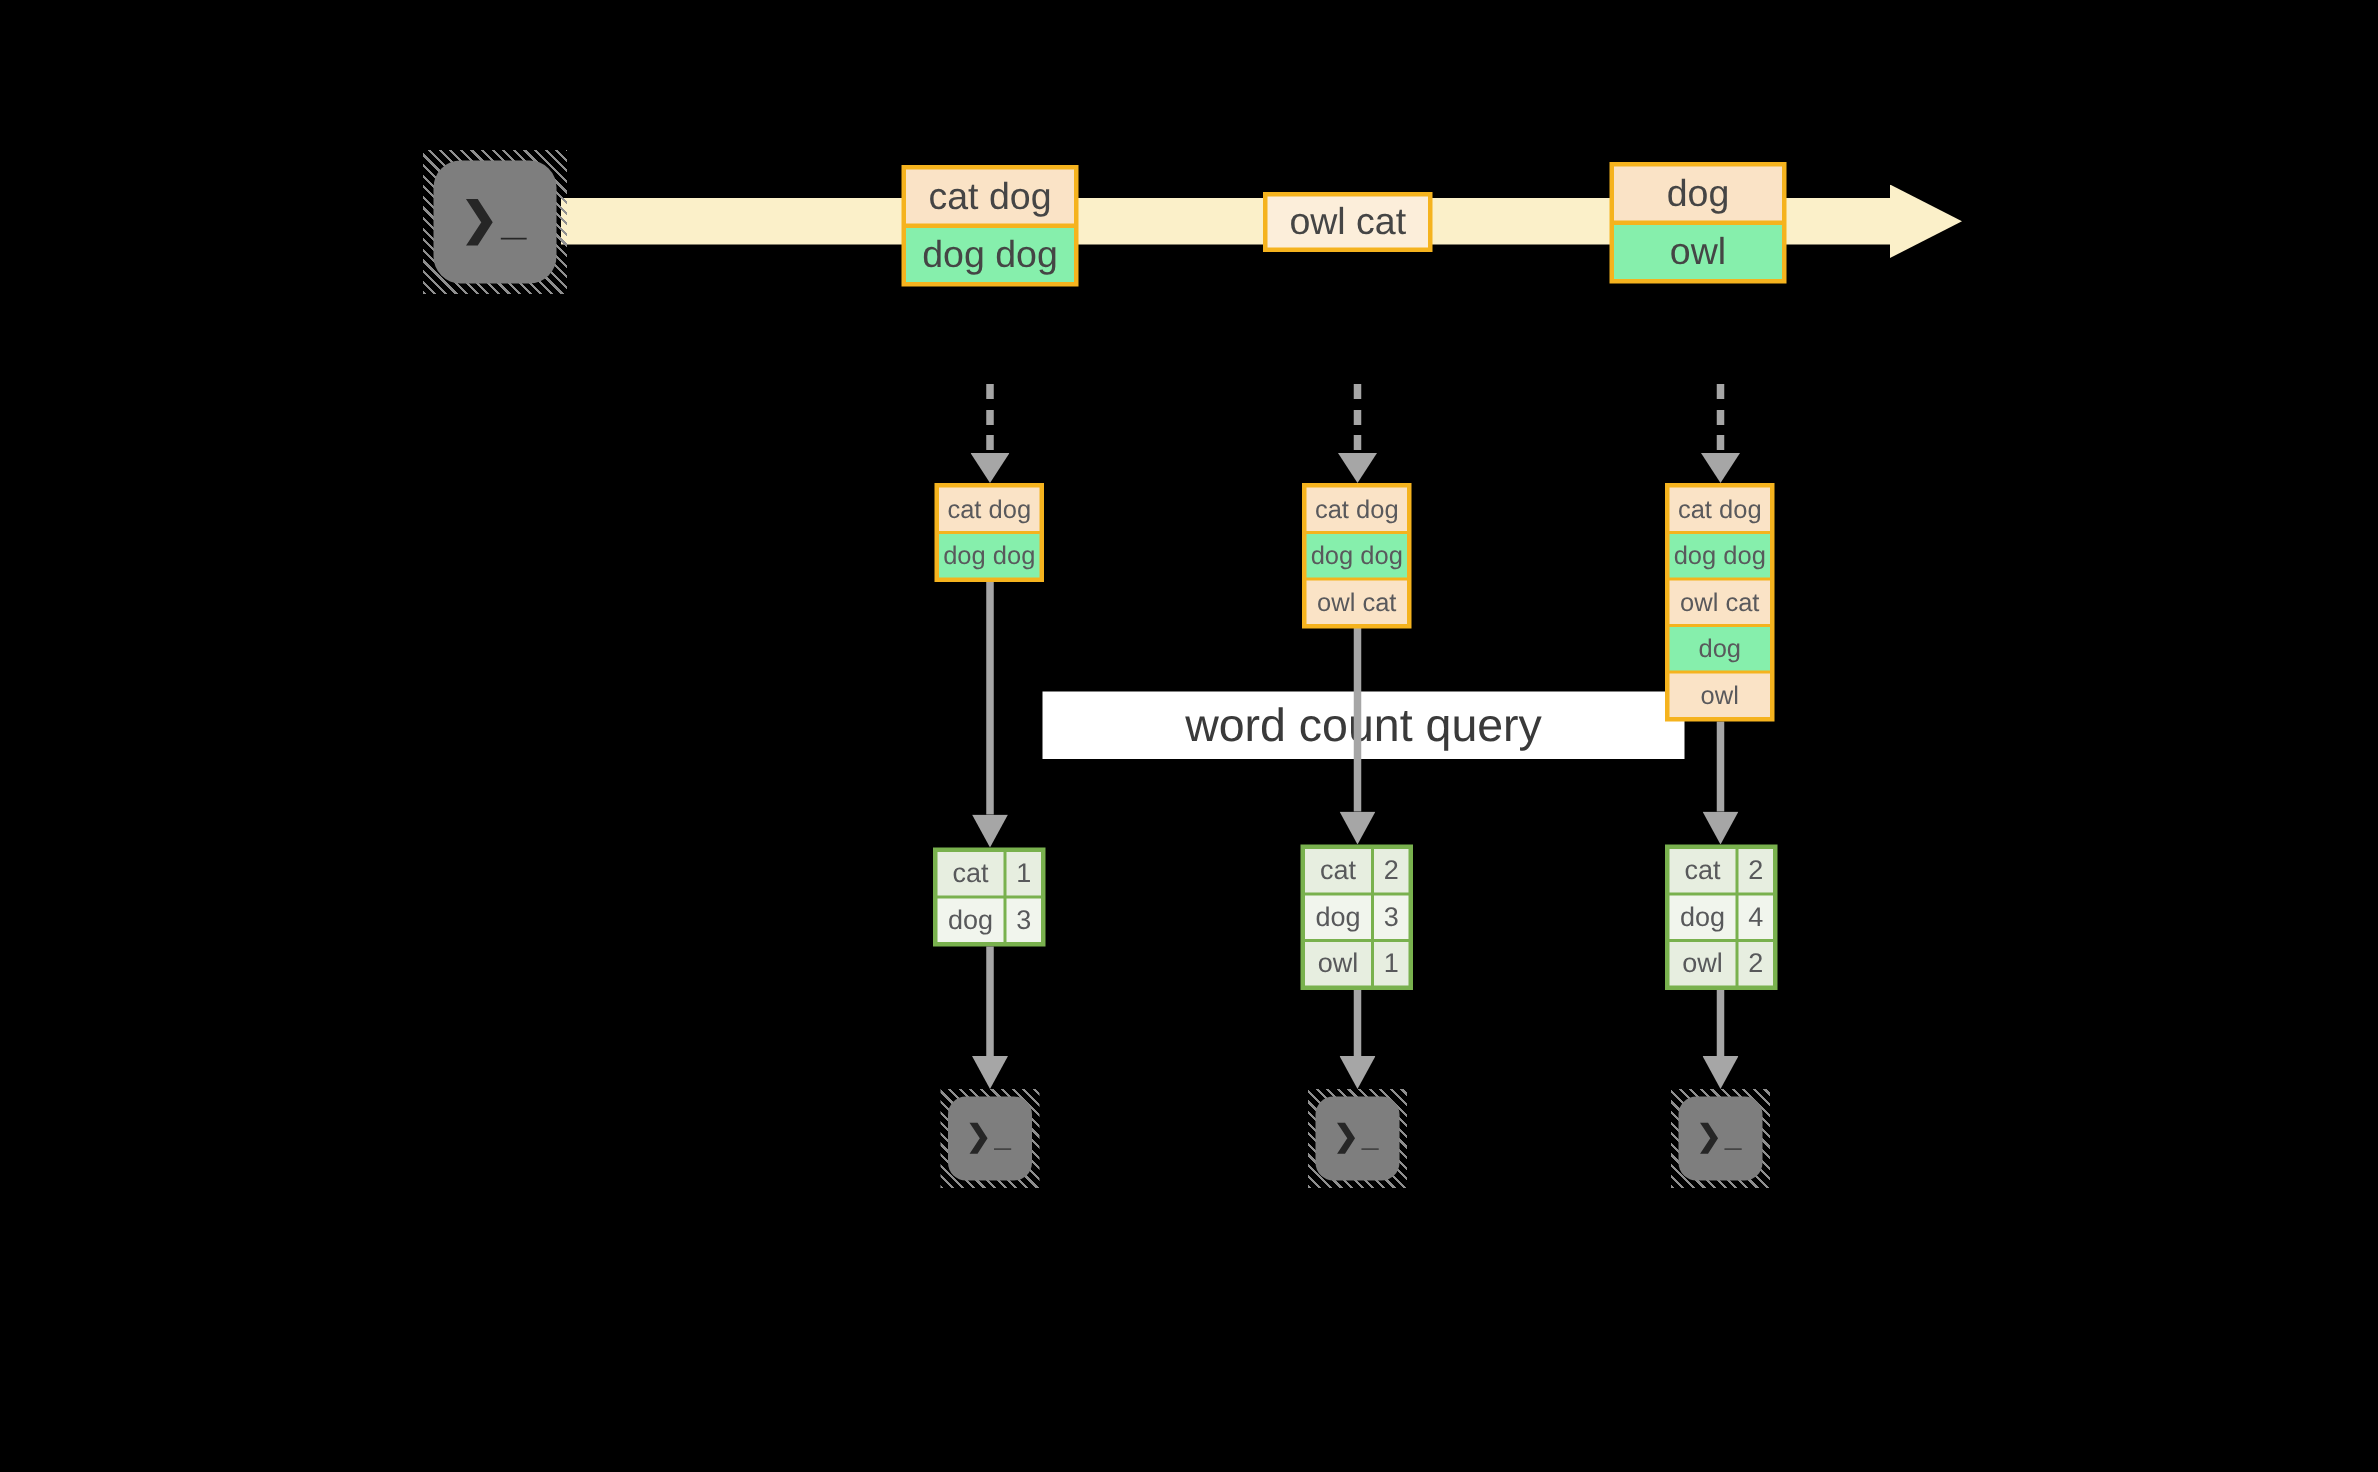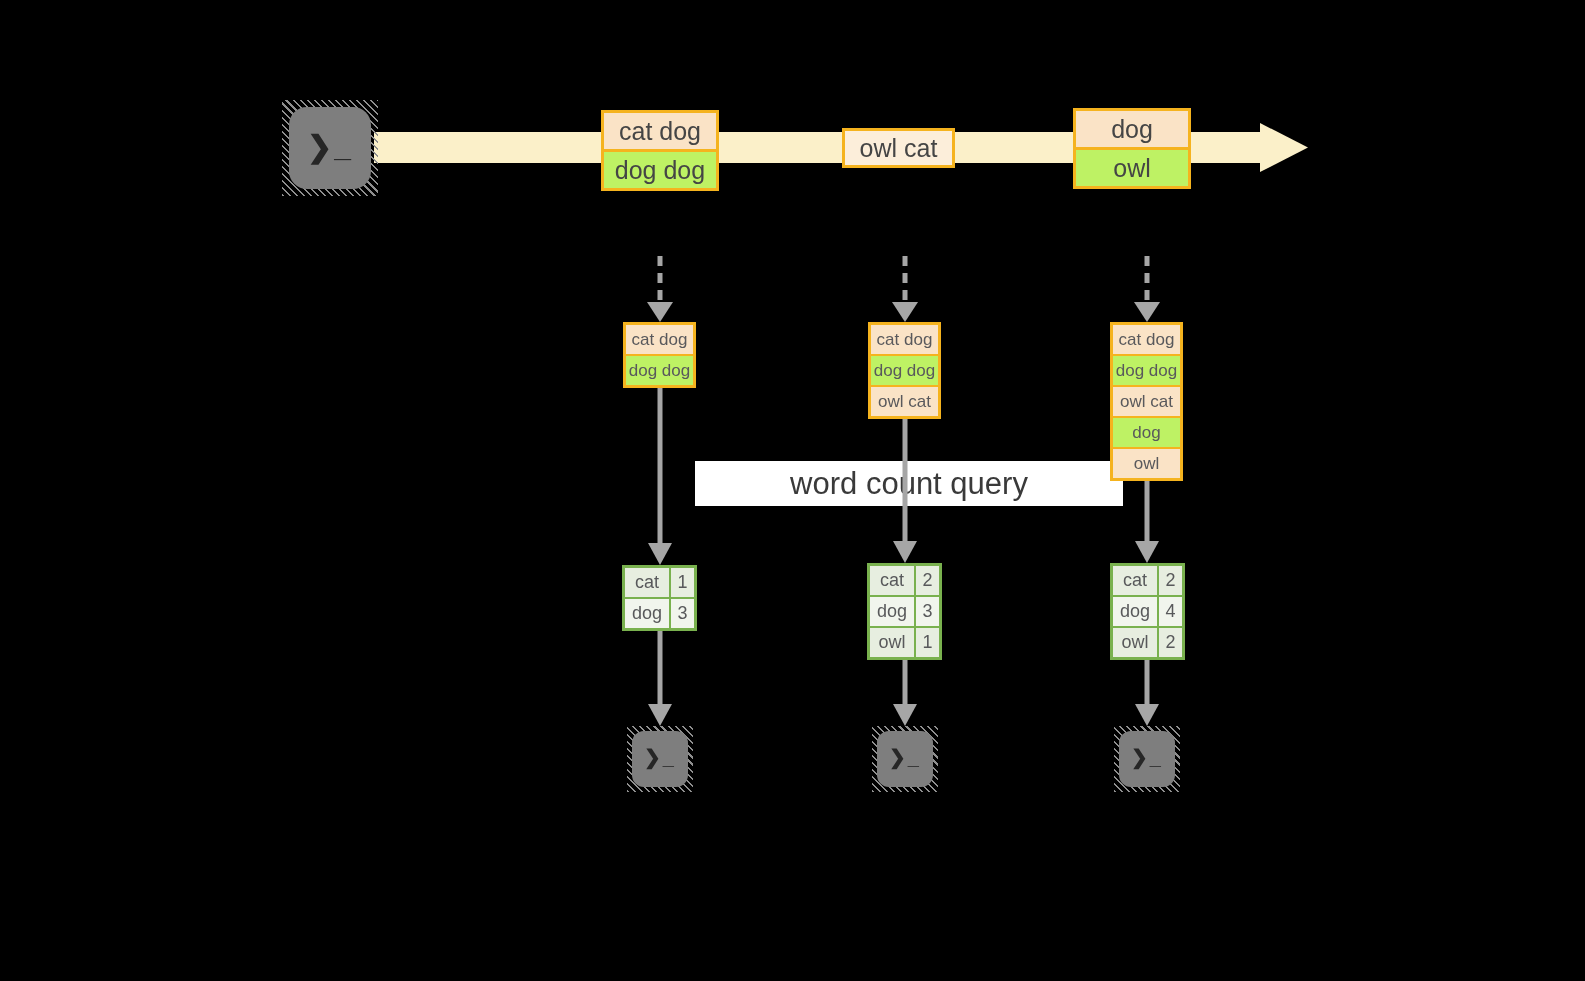--- a/index.html
+++ b/index.html
@@ -24,21 +24,21 @@
 
   
   .ostack{position:absolute;display:grid;background:#F5B31E;}
   .ostack .orow{display:flex;align-items:center;justify-content:center;color:#454545;}
   .stream-stack{gap:3px;padding:3px;z-index:2;}
   .stream-stack .orow{width:112px;height:36px;font-size:25px;}
   .stream-single .orow{width:107px;height:34px;}
   .state-stack{gap:2px;padding:3px;z-index:4;}
   .state-stack .orow{width:67px;height:29px;font-size:17px;color:#59595c;}
   .peach{background:#FAE3C6;}
-  .cream{background:#bef264;}
+  .cream{background:#86efac;}
   .mid{background:#FCEEDA;}
 
   
   .ctable{position:absolute;display:grid;grid-template-columns:44px 23px;gap:2px;padding:3px;
           background:#79B14E;z-index:2;}
   .ctable .cell{height:29px;display:flex;align-items:center;justify-content:center;
                 font-size:18px;color:#58595B;}
   .rowA{background:#E7EEE0;}
   .rowB{background:#F1F5ED;}
 

